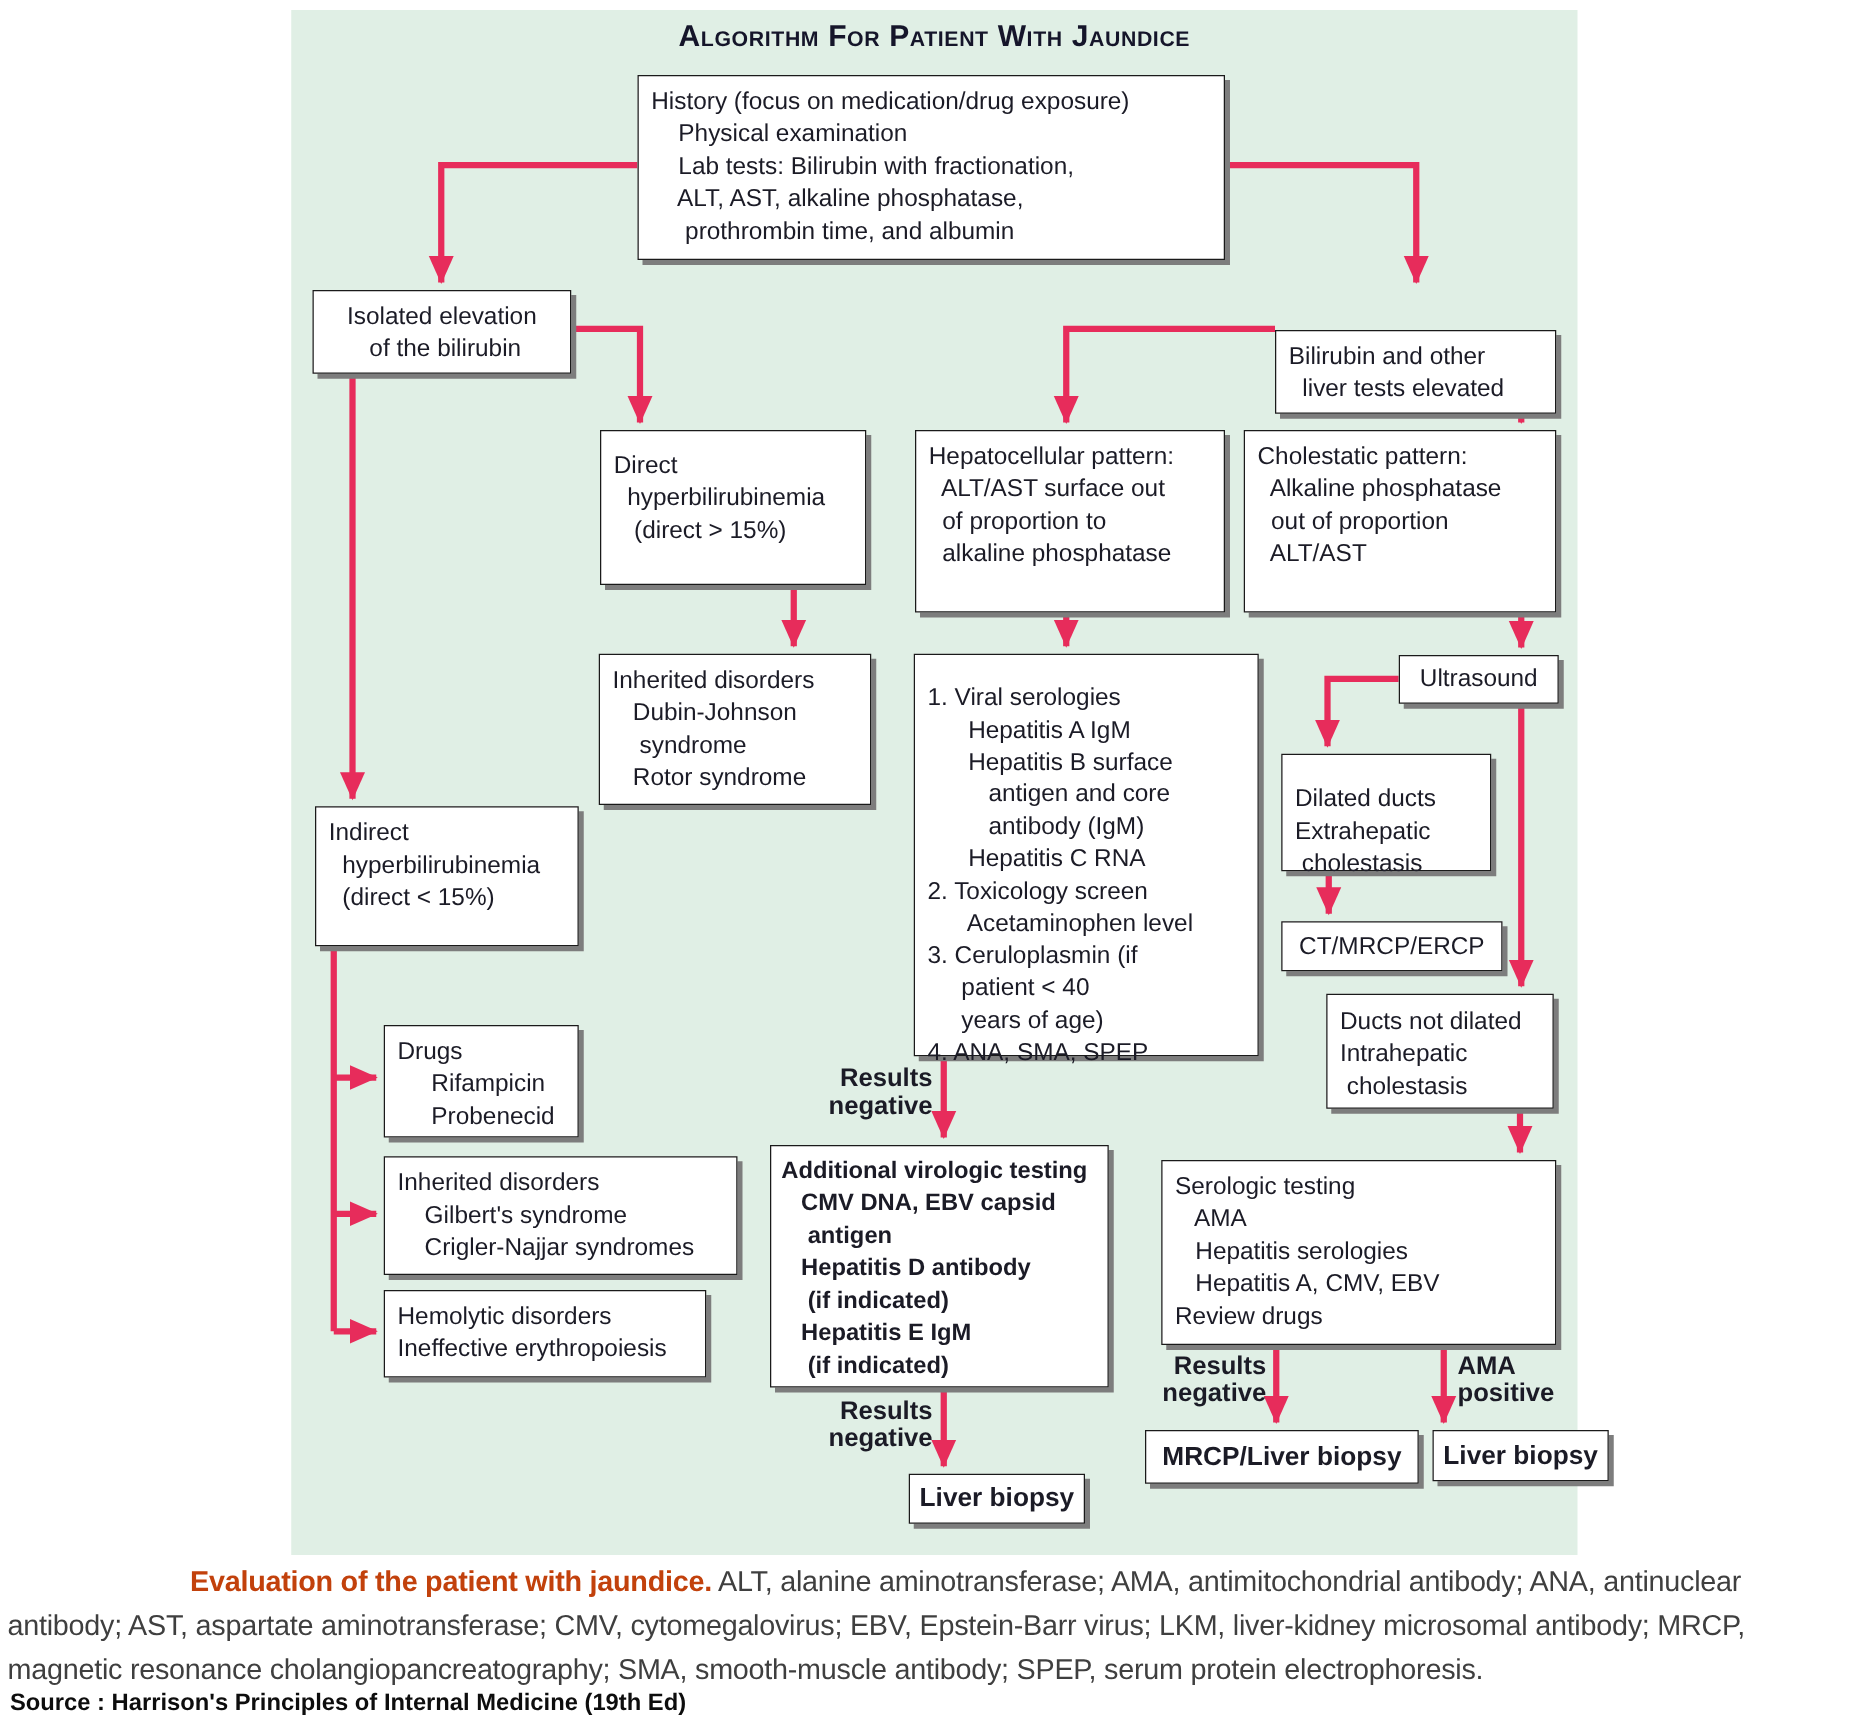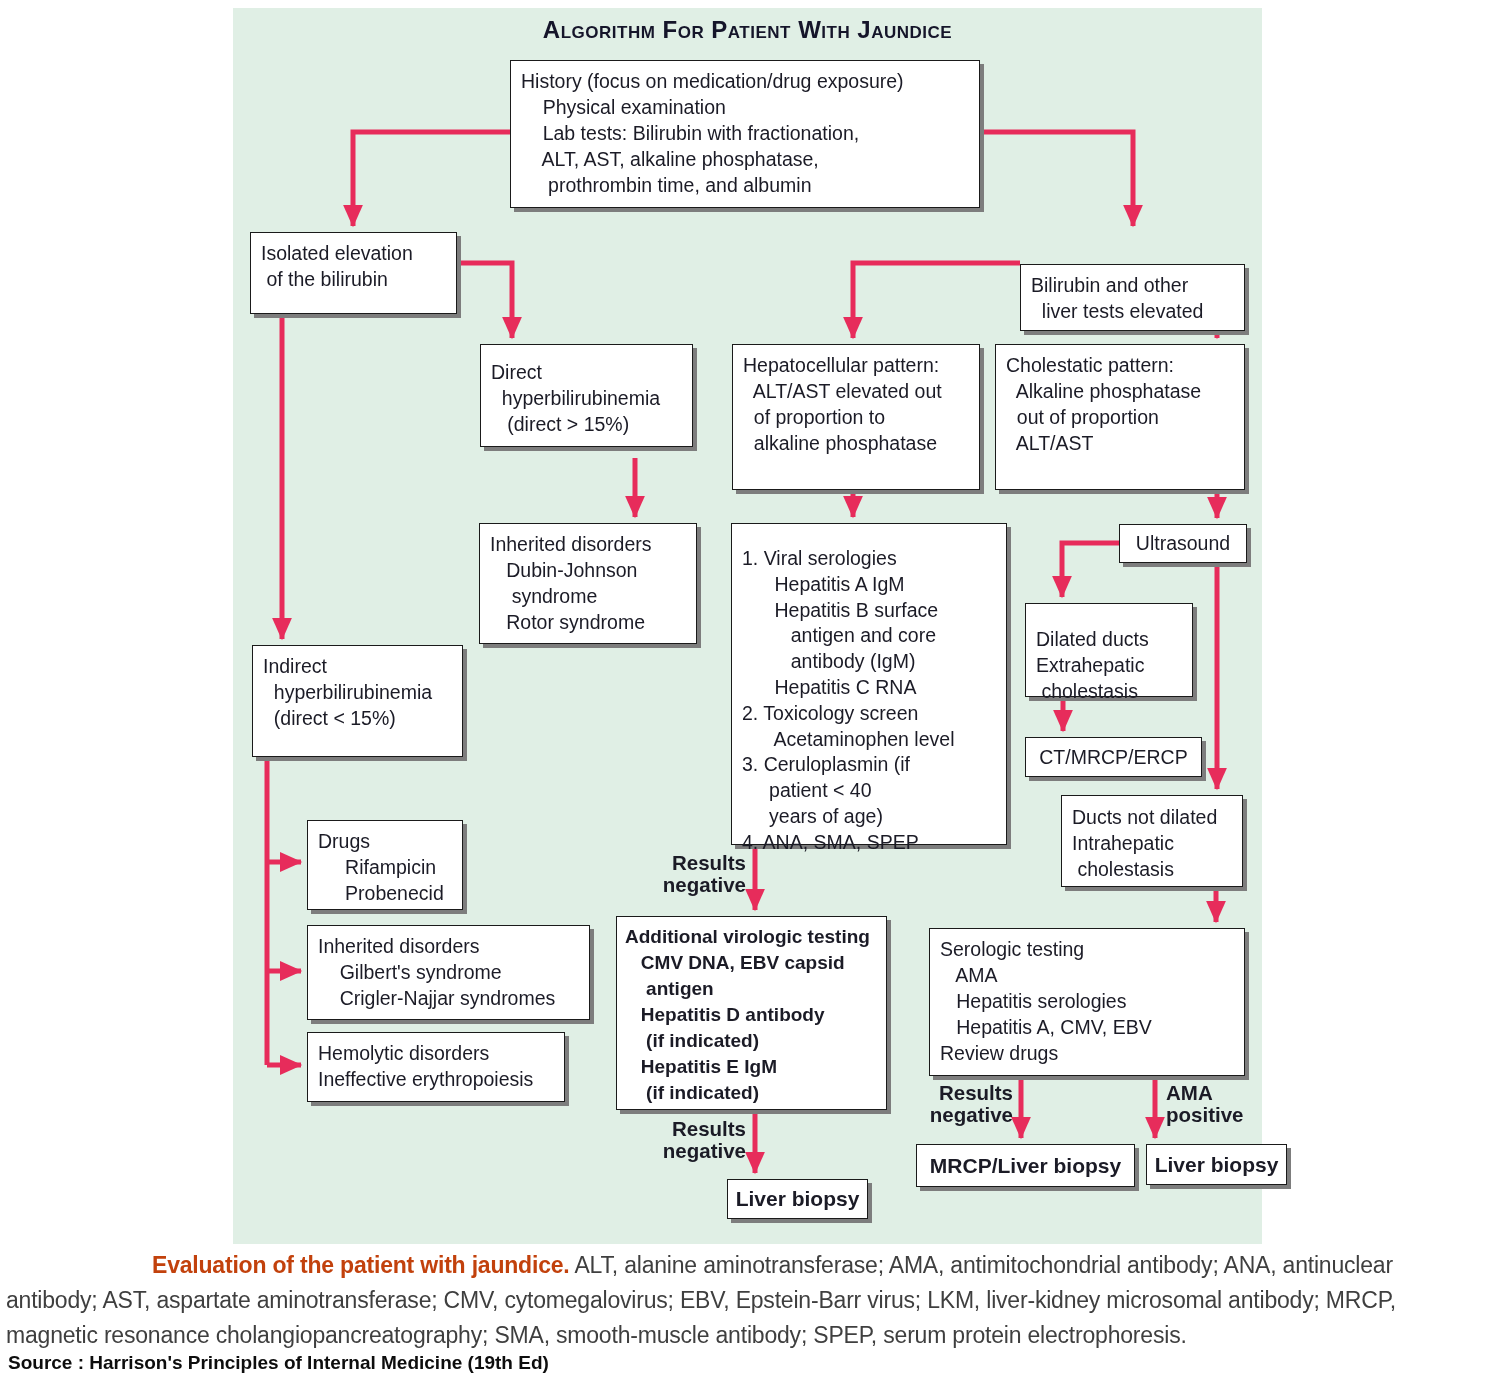--- a/index.html
+++ b/index.html
@@ -61,32 +61,32 @@
       <path d="M267,1065 H301" marker-end="url(#arr)"></path>
     </g>
   </svg>
 
   <div class="fbox" style="left:510px;top:60px;width:470px;height:148px;">History (focus on medication/drug exposure)
     Physical examination
     Lab tests: Bilirubin with fractionation,
     ALT, AST, alkaline phosphatase,
      prothrombin time, and albumin</div>
 
-  <div class="fbox" style="left:250px;top:232px;width:207px;height:82px;">Isolated elevation
+  <div class="fbox" style="left:250px;top:232px;width:207px;height:67px;text-align:center;">Isolated elevation
  of the bilirubin</div>
 
   <div class="fbox" style="left:1020px;top:232px;width:225px;height:67px;margin-top:32px;">Bilirubin and other
   liver tests elevated</div>
 
-  <div class="fbox" style="left:480px;top:344px;width:213px;height:103px;padding-top:14px;">Direct
+  <div class="fbox" style="left:480px;top:344px;width:213px;height:124px;padding-top:14px;">Direct
   hyperbilirubinemia
    (direct &gt; 15%)</div>
 
   <div class="fbox" style="left:732px;top:344px;width:248px;height:146px;">Hepatocellular pattern:
-  ALT/AST elevated out
+  ALT/AST surface out
   of proportion to
   alkaline phosphatase</div>
 
   <div class="fbox" style="left:995px;top:344px;width:250px;height:146px;">Cholestatic pattern:
   Alkaline phosphatase
   out of proportion
   ALT/AST</div>
 
   <div class="fbox" style="left:479px;top:523px;width:218px;height:121px;">Inherited disorders
    Dubin-Johnson

